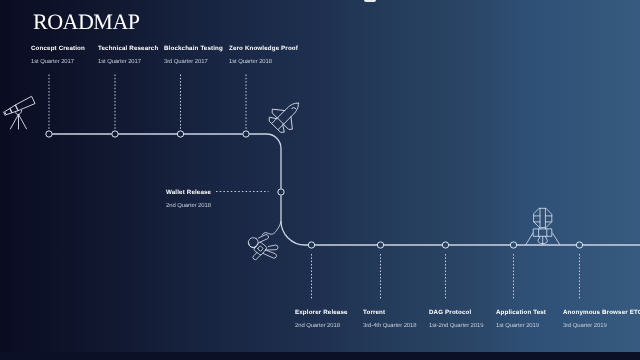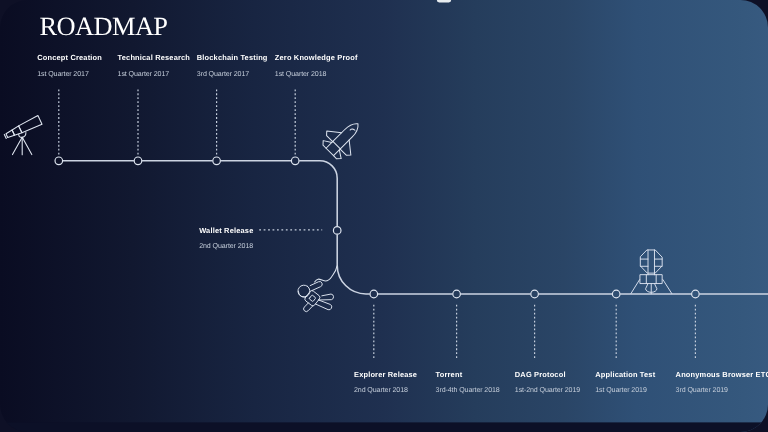--- a/index.html
+++ b/index.html
@@ -1,18 +1,18 @@
 <!DOCTYPE html>
 <html><head>
 <meta charset="utf-8">
 <style>
   html,body{margin:0;padding:0;}
   body{width:640px;height:360px;overflow:hidden;background:#0e1026;-webkit-font-smoothing:antialiased;text-rendering:geometricPrecision;
        font-family:"Liberation Sans",sans-serif;}
-  #stage{position:relative;width:640px;height:360px;overflow:hidden;border-radius:23px;}
+  #stage{position:relative;width:640px;height:360px;overflow:hidden;}
   .bg{position:absolute;inset:0;
       background:linear-gradient(90deg,
         #0a0c22 0%,
         #111830 17.2%,
         #182542 33.1%,
         #1f3050 50%,
         #253d5c 61.9%,
         #2a4566 73.4%,
         #2f5076 82.8%,
         #35587d 96.9%,

